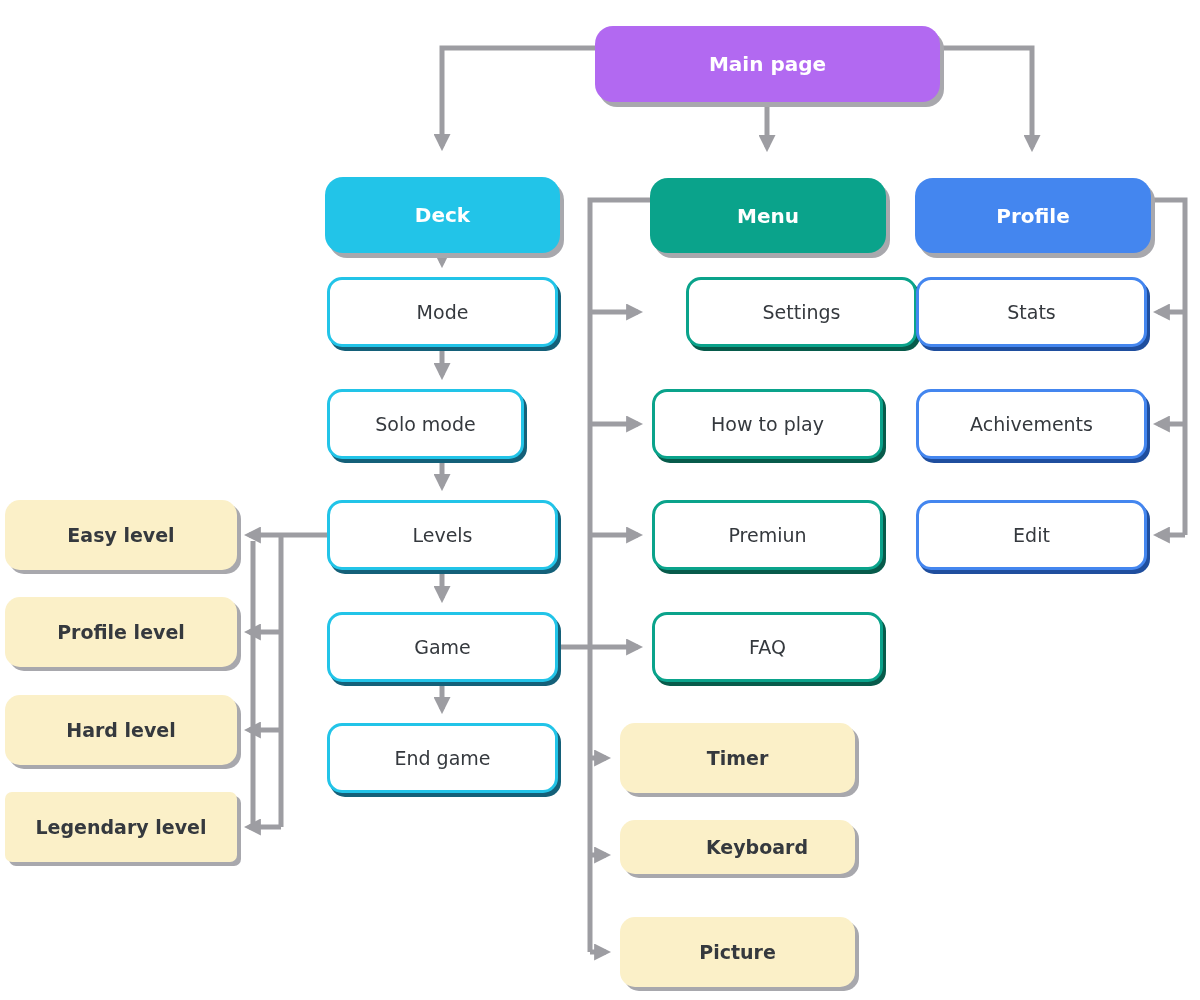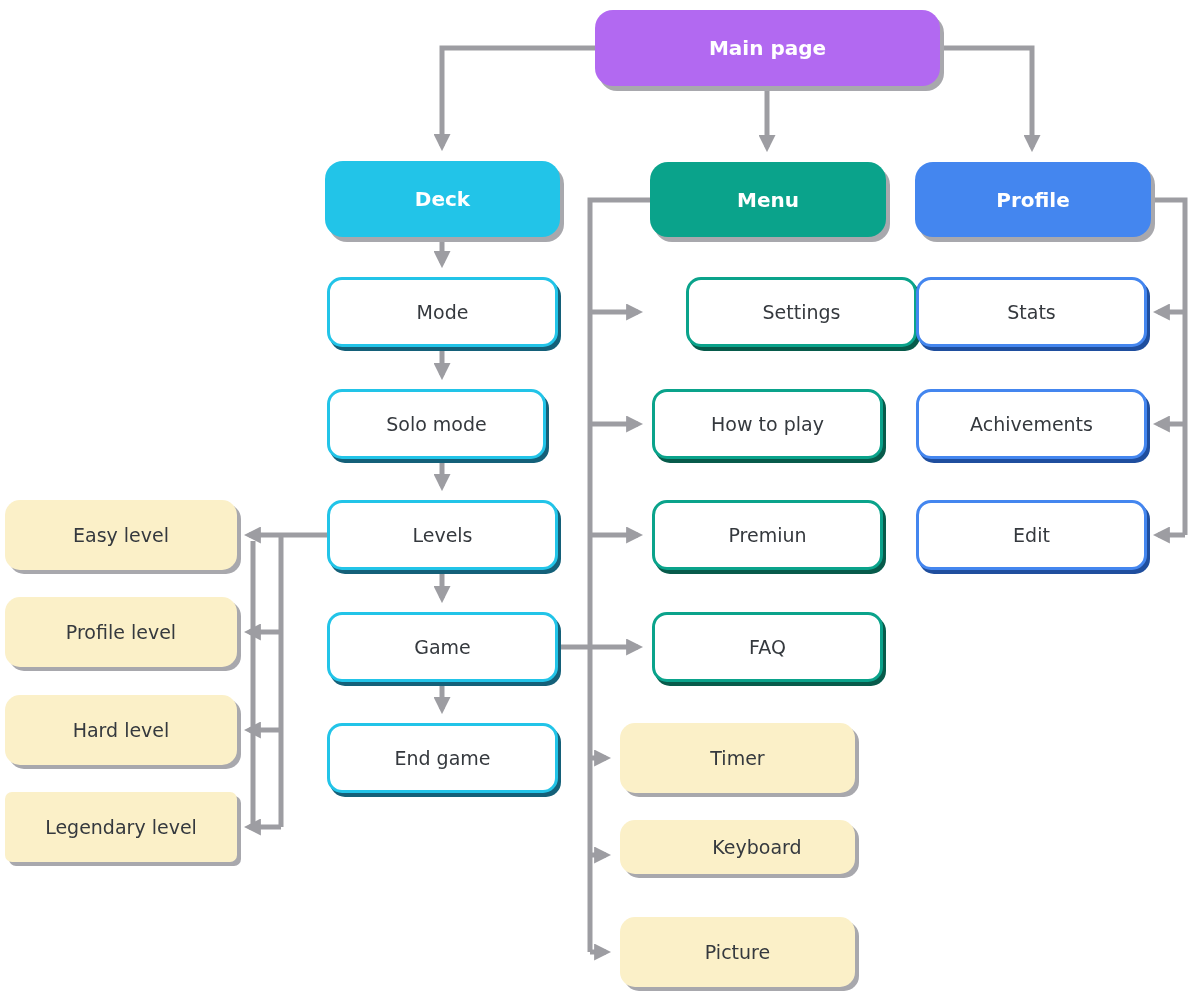--- a/index.html
+++ b/index.html
@@ -31,38 +31,39 @@
     color: #35393E;
     border-radius: 16px;
     z-index: 2;
   }
   .hdr {
     color: #ffffff;
     font-weight: 700;
     font-size: 20px;
     border-radius: 18px;
     box-shadow: 4px 5px 0 #A8A8AD;
+    margin-top: 16px;
   }
   .hdr.purple { background: #B269F1; }
   .hdr.cyan   { background: #22C4E8; }
   .hdr.teal   { background: #0AA38B; }
   .hdr.blue   { background: #4486EF; }
   .sub {
     background: #ffffff;
     border-radius: 15px;
     border: 3px solid;
     font-weight: 500;
   }
   .sub.cyan { border-color: #22C4E8; box-shadow: 3px 4px 0 #146079; }
   .sub.teal { border-color: #0AA38B; box-shadow: 3px 4px 0 #075B4B; }
   .sub.blue { border-color: #4486EF; box-shadow: 3px 4px 0 #1F4E9E; }
   .cream {
     background: #FBF0C8;
     border-radius: 15px;
-    font-weight: 400;
+    font-weight: 700;
     box-shadow: 4px 4px 0 #A8A8AD;
   }
 </style>
 </head>
 <body>
 
 <div class="canvas">
 
   <svg class="edges" width="1200" height="1000" viewBox="0 0 1200 1000" xmlns="http://www.w3.org/2000/svg">
     <defs>
@@ -117,21 +118,21 @@
     <span>Menu</span>
   </div>
 
   <div class="node hdr blue" style="left:915px; top:162px; width:236px; height:75px;">
     <span>Profile</span>
   </div>
 
   <div class="node sub cyan" style="left:327px; top:277px; width:231px; height:70px;">
     <span>Mode</span>
   </div>
-  <div class="node sub cyan" style="left:327px; top:389px; width:219px; height:70px;">
+  <div class="node sub cyan" style="left:327px; top:389px; width:197px; height:70px;">
     <span>Solo mode</span>
   </div>
   <div class="node sub cyan" style="left:327px; top:500px; width:231px; height:70px;">
     <span>Levels</span>
   </div>
   <div class="node sub cyan" style="left:327px; top:612px; width:231px; height:70px;">
     <span>Game</span>
   </div>
   <div class="node sub cyan" style="left:327px; top:723px; width:231px; height:70px;">
     <span>End game</span>

